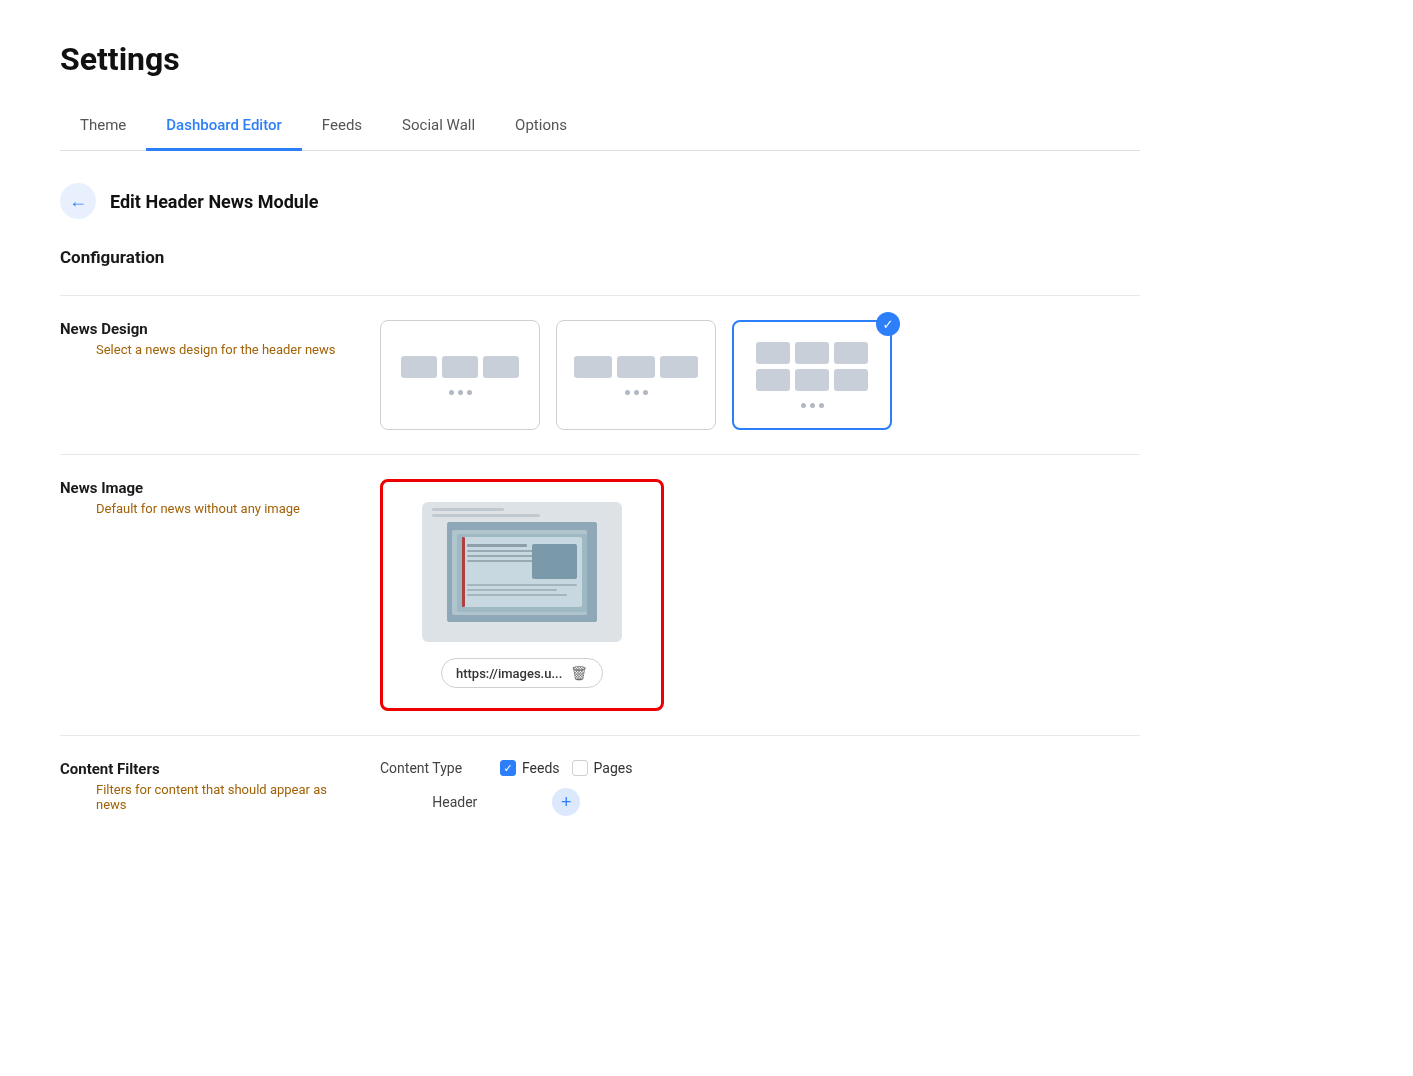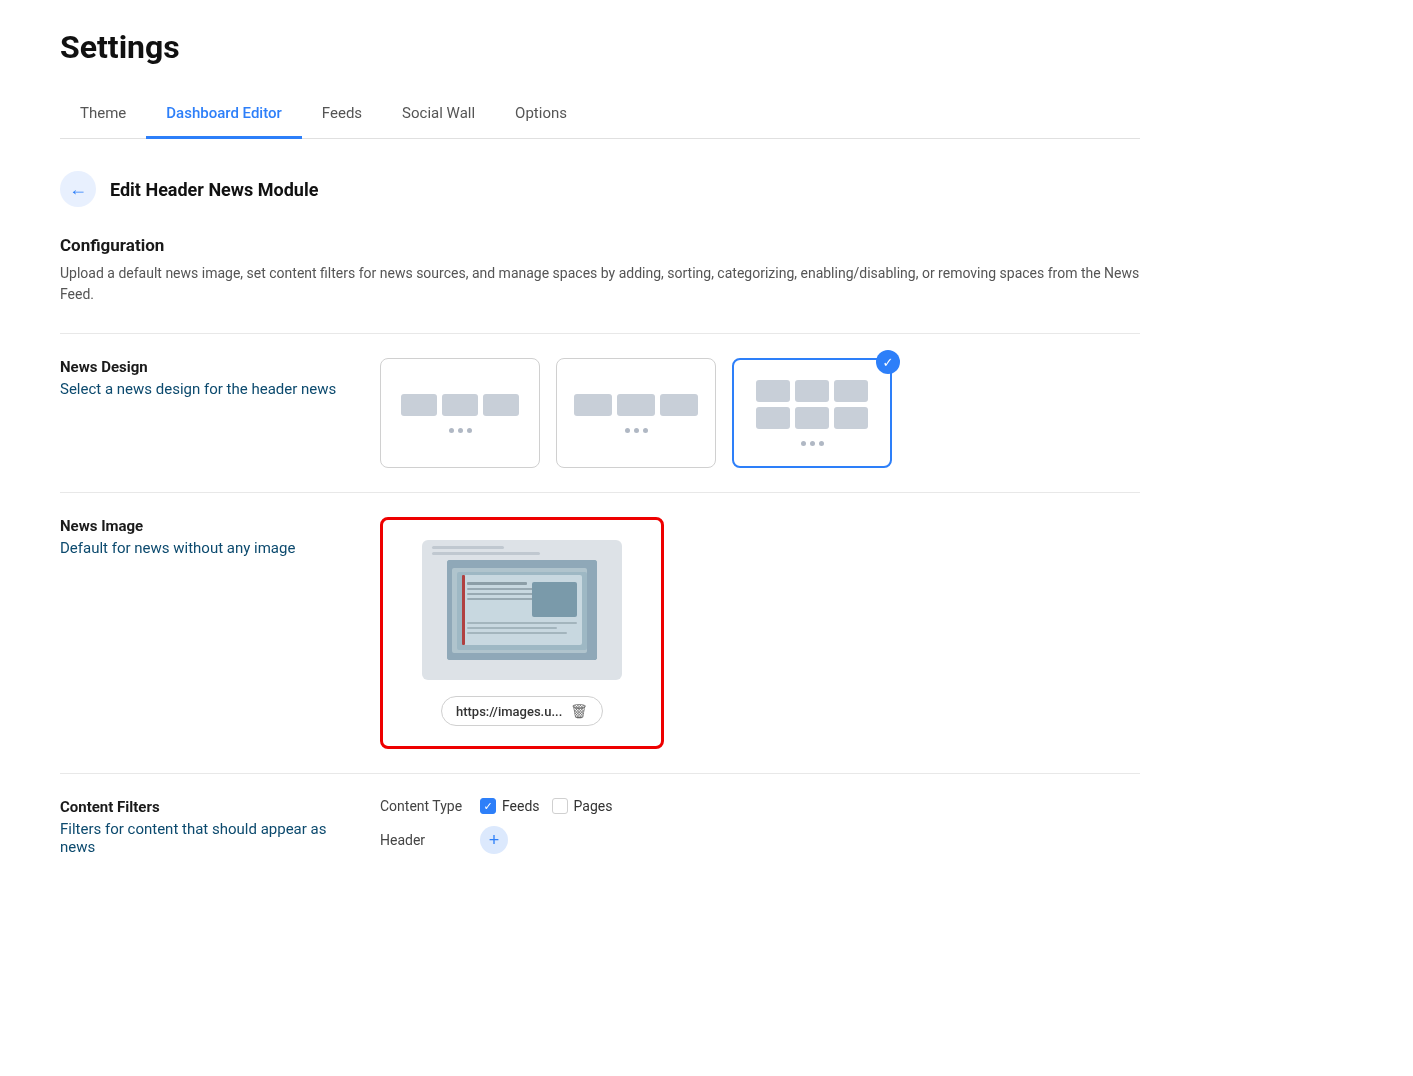--- a/index.html
+++ b/index.html
@@ -4,21 +4,21 @@
   <style>
     * { box-sizing: border-box; margin: 0; padding: 0; }
     body {
       font-family: -apple-system, BlinkMacSystemFont, 'Segoe UI', Roboto, sans-serif;
       background: #fff;
       color: #1a1a1a;
       min-height: 1076px;
       width: 1413px;
     }
     .page {
-      padding: 28px 60px;
+      padding: 40px 60px;
       max-width: 1200px;
     }
     .page-title {
       font-size: 32px;
       font-weight: 700;
       margin-bottom: 24px;
       color: #111;
     }
     
     .tabs {
@@ -96,22 +96,23 @@
     .row-label {
       width: 280px;
       flex-shrink: 0;
     }
     .row-label-title {
       font-size: 15px;
       font-weight: 700;
       margin-bottom: 4px;
     }
     .row-label-desc {
-      font-size: 15px;
-      color: #0c4a6e;
+      font-size: 13px;
+      color: #a16207;
+      margin-left: 36px;
     }
     .row-content {
       flex: 1;
       display: flex;
       gap: 16px;
       flex-wrap: wrap;
     }
     
     .design-card {
       width: 160px;
@@ -208,21 +209,22 @@
       margin-bottom: 24px;
     }
     .filter-pairs {
       display: flex;
       flex-direction: column;
       gap: 12px;
     }
     .filter-row {
       display: flex;
       align-items: center;
-      gap: 0;
+      gap: 20px;
+      justify-content: center;
     }
     .filter-label {
       font-size: 14px;
       color: #444;
       width: 100px;
     }
     .filter-items {
       display: flex;
       align-items: center;
       gap: 12px;
@@ -317,21 +319,20 @@
 
   <div class="back-header">
     <button class="back-btn">
       <span>←</span>
     </button>
     <span class="section-header">Edit Header News Module</span>
   </div>
 
   <div class="config-section">
     <div class="config-title">Configuration</div>
-    <div class="config-desc">Upload a default news image, set content filters for news sources, and manage spaces by adding, sorting, categorizing, enabling/disabling, or removing spaces from the News Feed.</div>
   </div>
 
   <hr class="divider">
 
   <div class="section-row">
     <div class="row-label">
       <div class="row-label-title">News Design</div>
       <div class="row-label-desc">Select a news design for the header news</div>
     </div>
     <div class="row-content">

